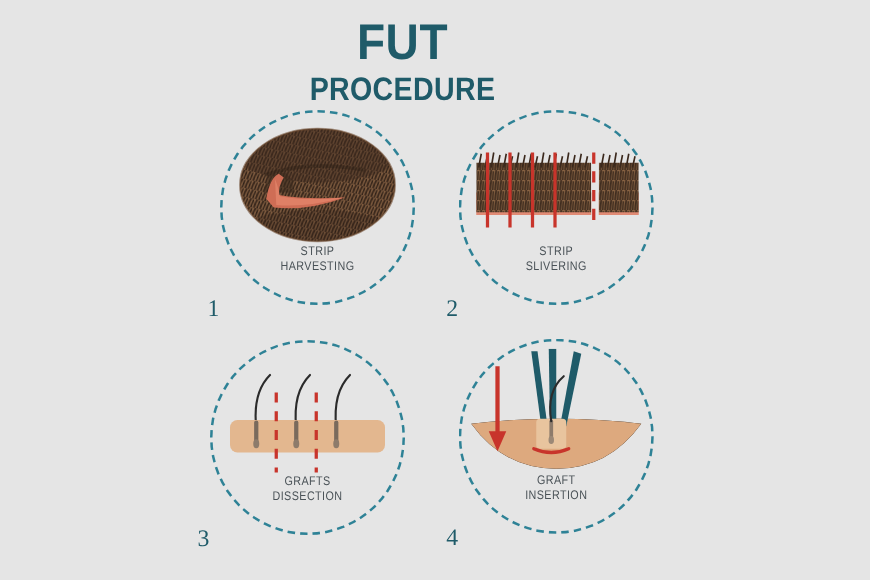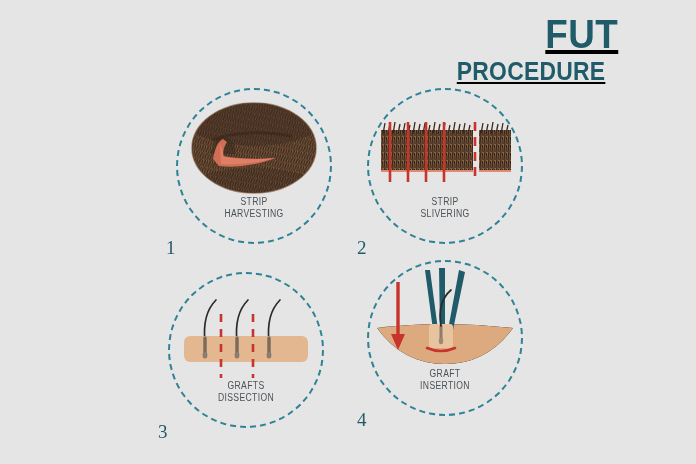--- a/index.html
+++ b/index.html
@@ -19,23 +19,22 @@
     height: 464px;
     background: #e5e5e5;
   }
 
   
   #title-block {
     position: absolute;
     top: 14px;
     left: 0;
     width: 644px;
-    text-align: right;
+    text-align: center;
     line-height: 1;
-    text-decoration: underline;
   }
   #title-main {
     display: block;
     font-family: "Liberation Sans Narrow", "Liberation Sans", sans-serif;
     font-size: 40px;
     font-weight: bold;
     letter-spacing: 0.5px;
     color: #1f5b69;
     transform: scaleX(0.92);
     transform-origin: center;
@@ -93,21 +92,21 @@
     font-family: "Liberation Serif", serif;
     font-size: 19px;
     color: #1f5b69;
     line-height: 1;
   }
 
   
   #step-1 { left: 176px; top: 88px; }
   #step-2 { left: 367px; top: 88px; }
   #step-3 { left: 168px; top: 272px; }
-  #step-4 { left: 367px; top: 260px; }
+  #step-4 { left: 367px; top: 271px; }
 
   #step-1 .step-number { left: -10px; top: 150px; }
   #step-2 .step-number { left: -10px; top: 150px; }
   #step-3 .step-number { left: -10px; top: 150px; }
   #step-4 .step-number { left: -10px; top: 150px; }
 </style>
 </head>
 <body>
 
 <div id="infographic">

